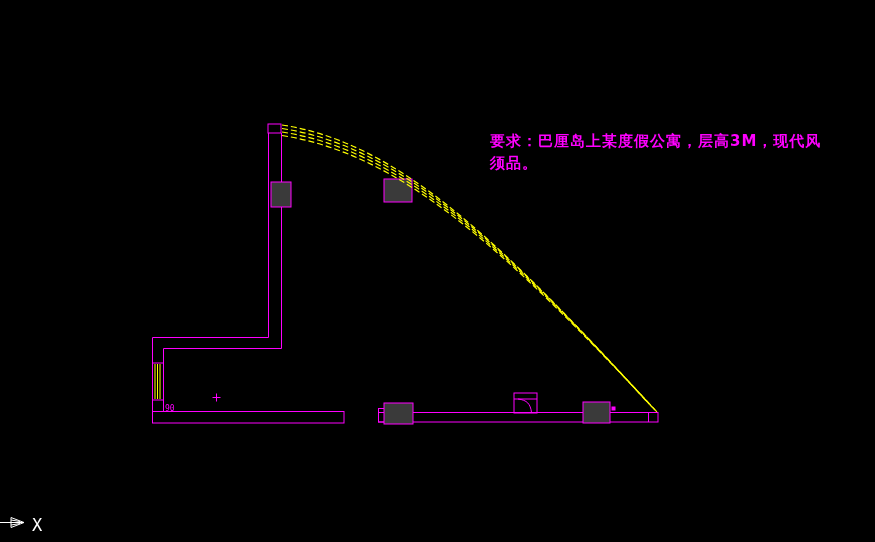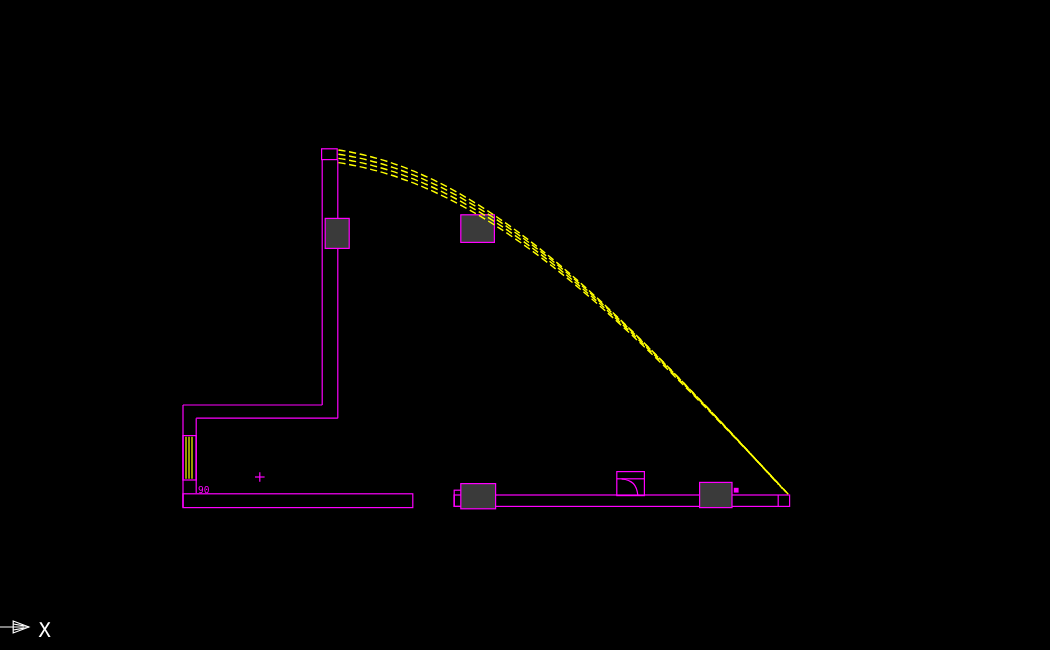--- a/index.html
+++ b/index.html
@@ -93,15 +93,17 @@
       <line class="axisline" x1="0" y1="522.5" x2="11" y2="522.5"></line>
       <polygon class="axisline" points="11,517.5 24,522.5 11,527.5"></polygon>
       <line class="axisline" x1="11" y1="522.5" x2="24" y2="522.5"></line>
       <line class="axisline" x1="11" y1="520" x2="20" y2="521.5"></line>
       <line class="axisline" x1="11" y1="525" x2="20" y2="523.5"></line>
     </g>
     <text class="axistext" x="32" y="531">X</text>
   </svg>
 
   <div class="annotation">
+    <div>要求：巴厘岛上某度假公寓，层高3M，现代风</div>
+    <div>须品。</div>
   </div>
 
 </div>
 
 </body></html>

